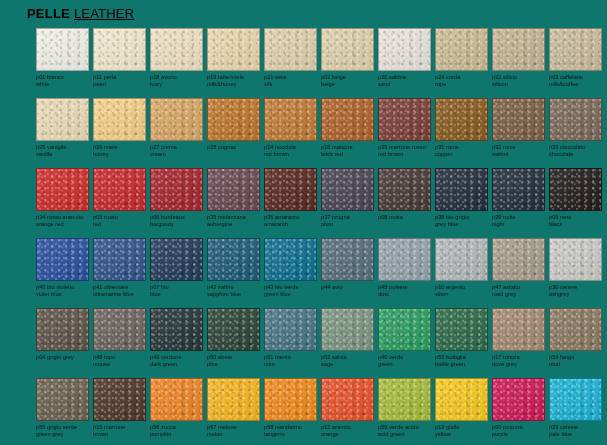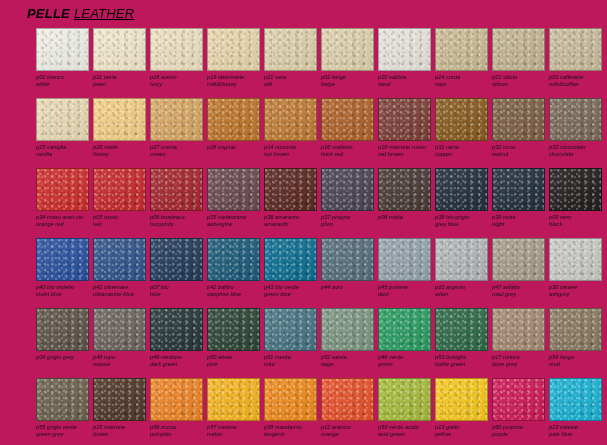--- a/index.html
+++ b/index.html
@@ -5,22 +5,21 @@
   html,body{margin:0;padding:0;}
   body{
     width:607px;height:445px;
     background:#ffffff;
     font-family:"Liberation Sans", sans-serif;
     overflow:hidden;
     position:relative;
   }
   #sheet{
     position:absolute; left:0; top:0; width:607px; height:445px;
-    background:#be185d;
-    font-style:italic;
+    background:#0f766e;
   }
   .title{
     position:absolute; left:27px; top:6px;
     font-size:13px; letter-spacing:.2px; white-space:nowrap;
     color:#000;
   }
   .title .bold{ font-weight:bold; }
   .title .under{ font-weight:normal; text-decoration:underline; margin-left:4px;}
   .grid{
     position:absolute; left:36px; top:28px;

